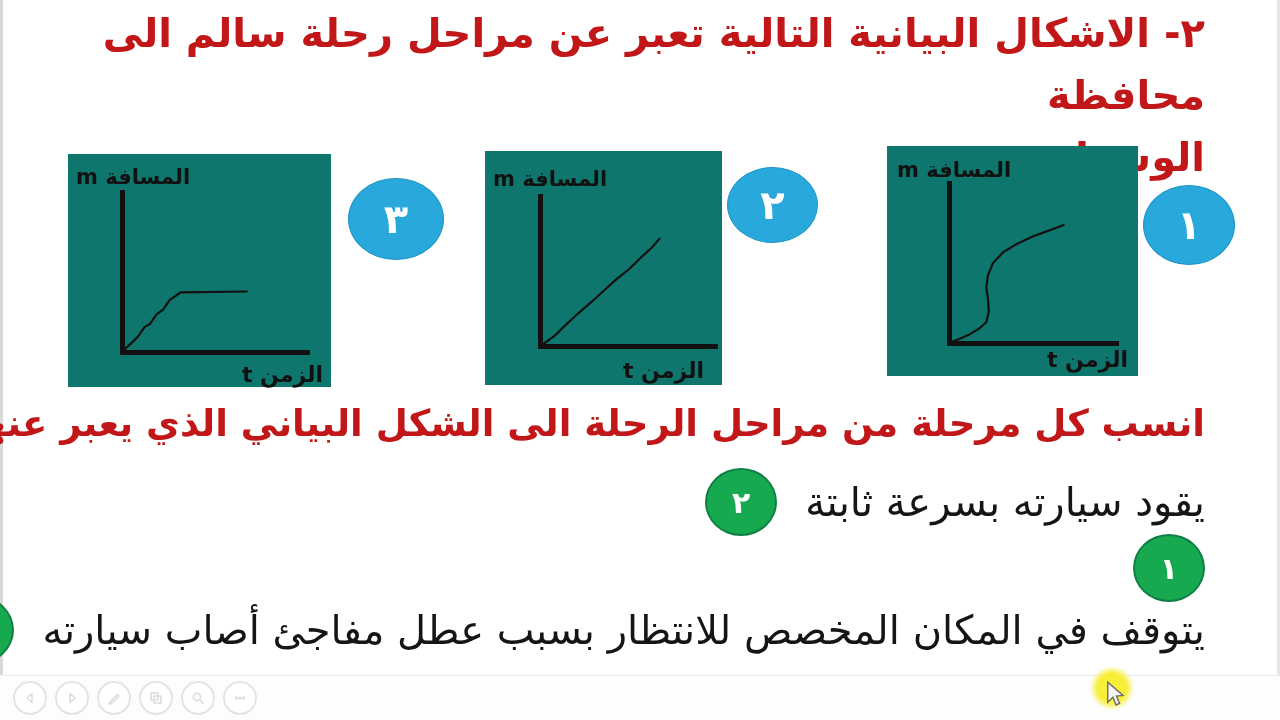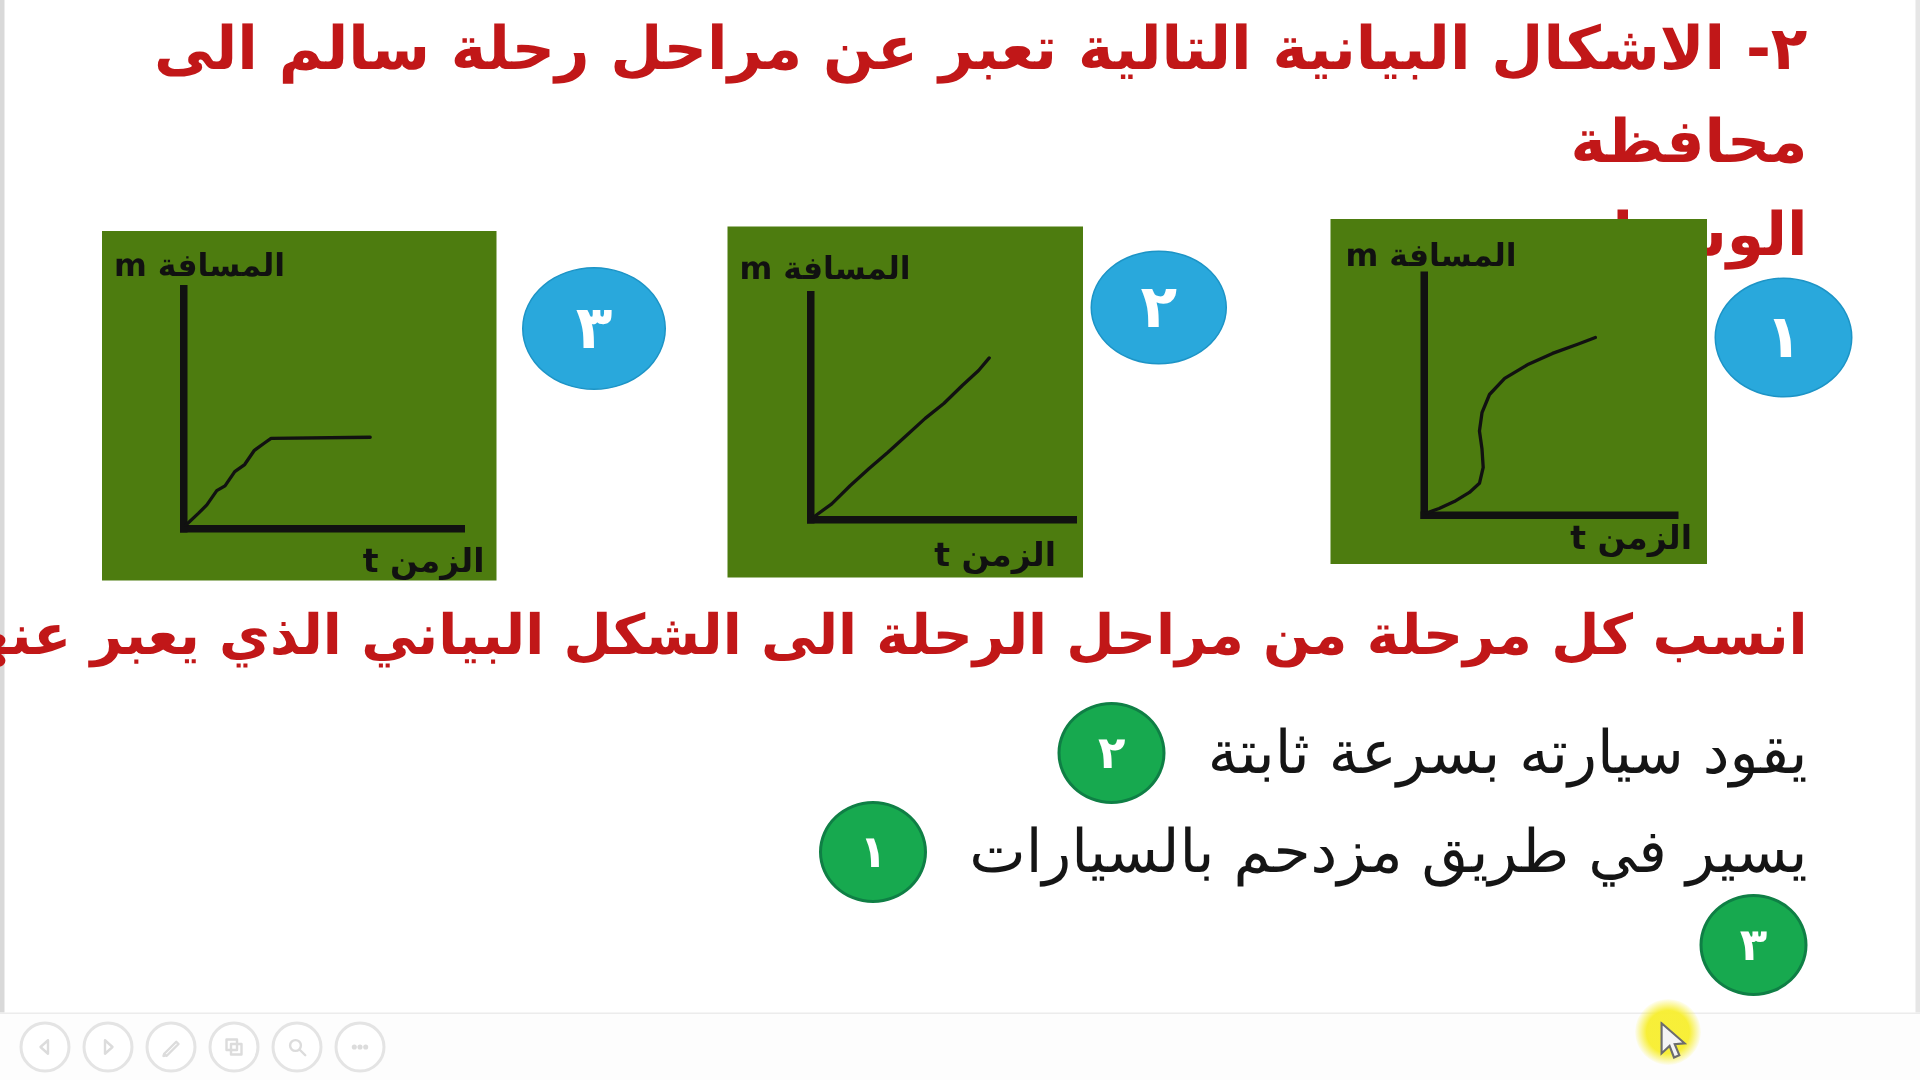--- a/index.html
+++ b/index.html
@@ -8,21 +8,21 @@
   .edge{position:absolute;top:0;bottom:0;width:3px;background:#d9d9d9;}
   .edge.left{left:0;} .edge.right{right:0;background:#e6e6e6;}
 
   
   .title{position:absolute;top:2px;right:75px;width:1130px;direction:rtl;text-align:right;
     color:#c11718;font-weight:bold;font-size:40px;line-height:62px;}
   .instruction{position:absolute;top:402px;right:75px;direction:rtl;text-align:right;
     color:#c11718;font-weight:bold;font-size:37px;white-space:nowrap;}
 
   
-  .chart-box{position:absolute;background:#4d7c0f;text-align:center;}
+  .chart-box{position:absolute;background:#0f766e;text-align:center;}
   .axis{position:absolute;background:#111;}
   .ylabel{position:absolute;direction:rtl;color:#111;font-size:21px;font-weight:bold;white-space:nowrap;}
   .xlabel{position:absolute;direction:rtl;color:#111;font-size:22px;font-weight:bold;white-space:nowrap;}
   svg.curve{position:absolute;overflow:visible;}
 
   .badge-blue{position:absolute;border-radius:50%;background:#29a8dc;border:1px solid #1d94c6;
     display:flex;align-items:center;justify-content:center;color:#fff;font-size:40px;font-weight:bold;}
   .badge-green{border-radius:50%;background:#17a94f;border:2px solid #0f7f45;flex:0 0 auto;
     display:flex;align-items:center;justify-content:center;color:#fff;font-size:30px;font-weight:bold;}
 
@@ -88,24 +88,24 @@
   </div>
   <div class="badge-blue" style="left:348px;top:178px;width:94px;height:80px;">٣</div>
 
   <div class="instruction">انسب كل مرحلة من مراحل الرحلة الى الشكل البياني الذي يعبر عنها :</div>
 
   <div class="statement" style="top:468px;">
     <span class="txt">يقود سيارته بسرعة ثابتة</span>
     <span class="badge-green">٢</span>
   </div>
   <div class="statement" style="top:534px;">
-    <span class="txt">يسير في طريق مزدحم بالسيارات</span>
     <span class="badge-green">١</span>
   </div>
   <div class="statement" style="top:596px;">
+    <span class="txt">يتوقف في المكان المخصص للانتظار بسبب عطل مفاجئ أصاب سيارته</span>
     <span class="badge-green">٣</span>
   </div>
 
   <div class="toolbar">
     <div class="tool-btn">
       <svg width="14" height="14" viewBox="0 0 14 14">
         <polygon points="9,2.5 4,7 9,11.5"></polygon>
         </svg>
     </div>
     <div class="tool-btn">

